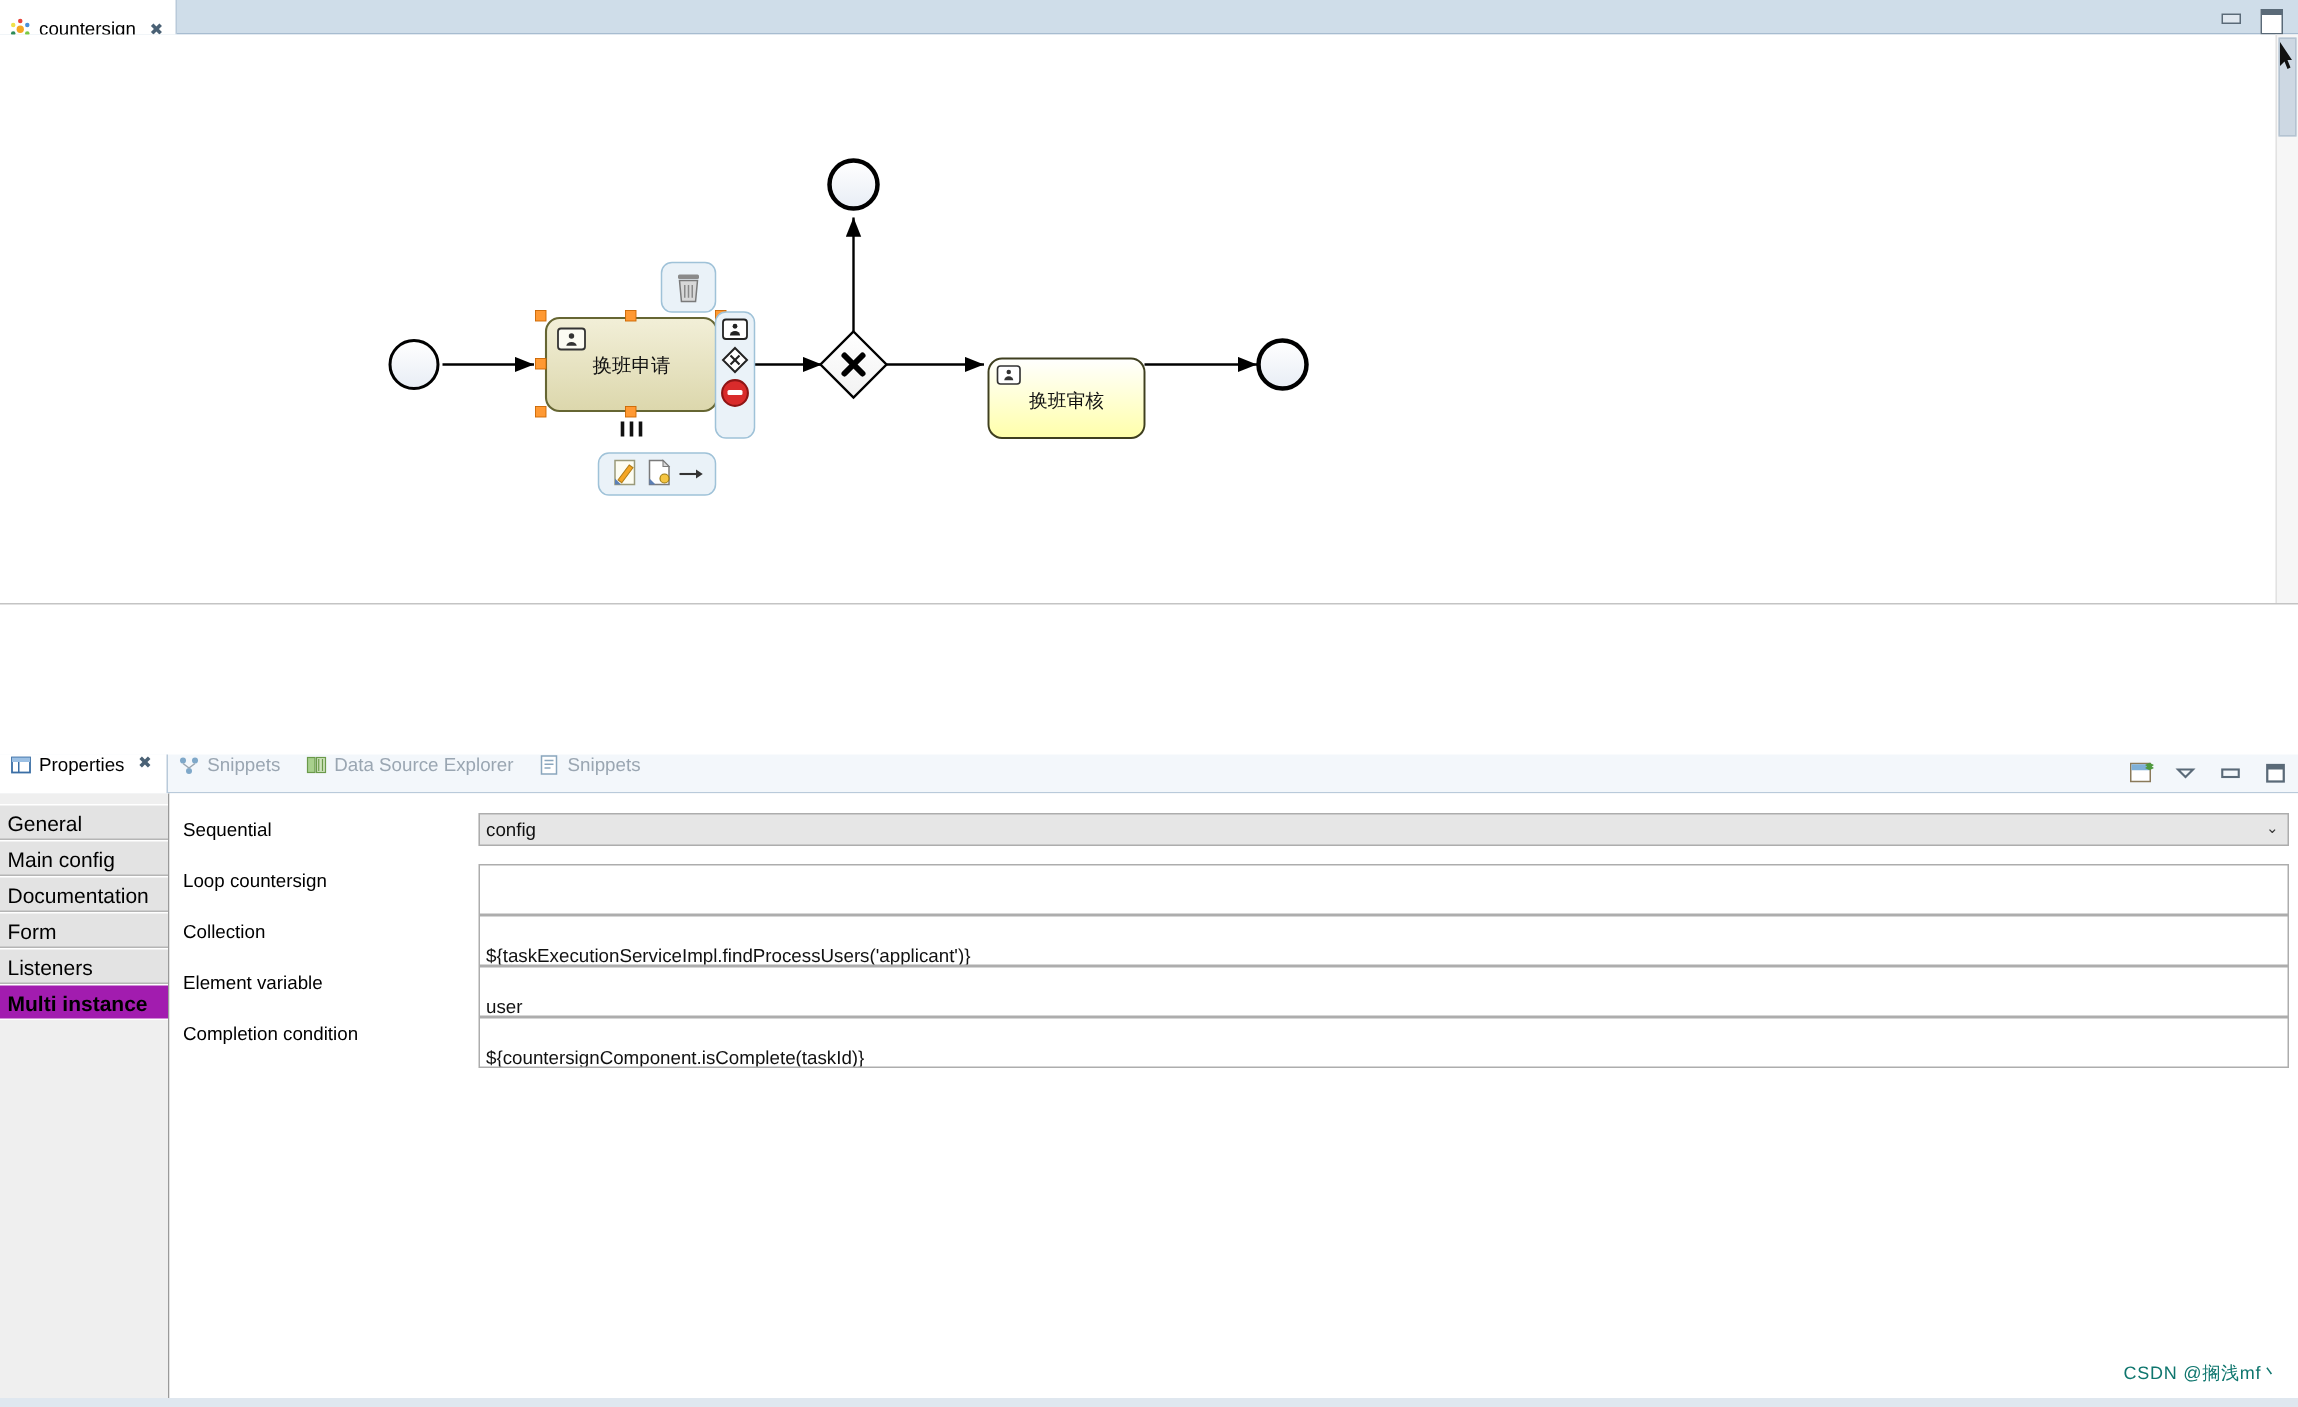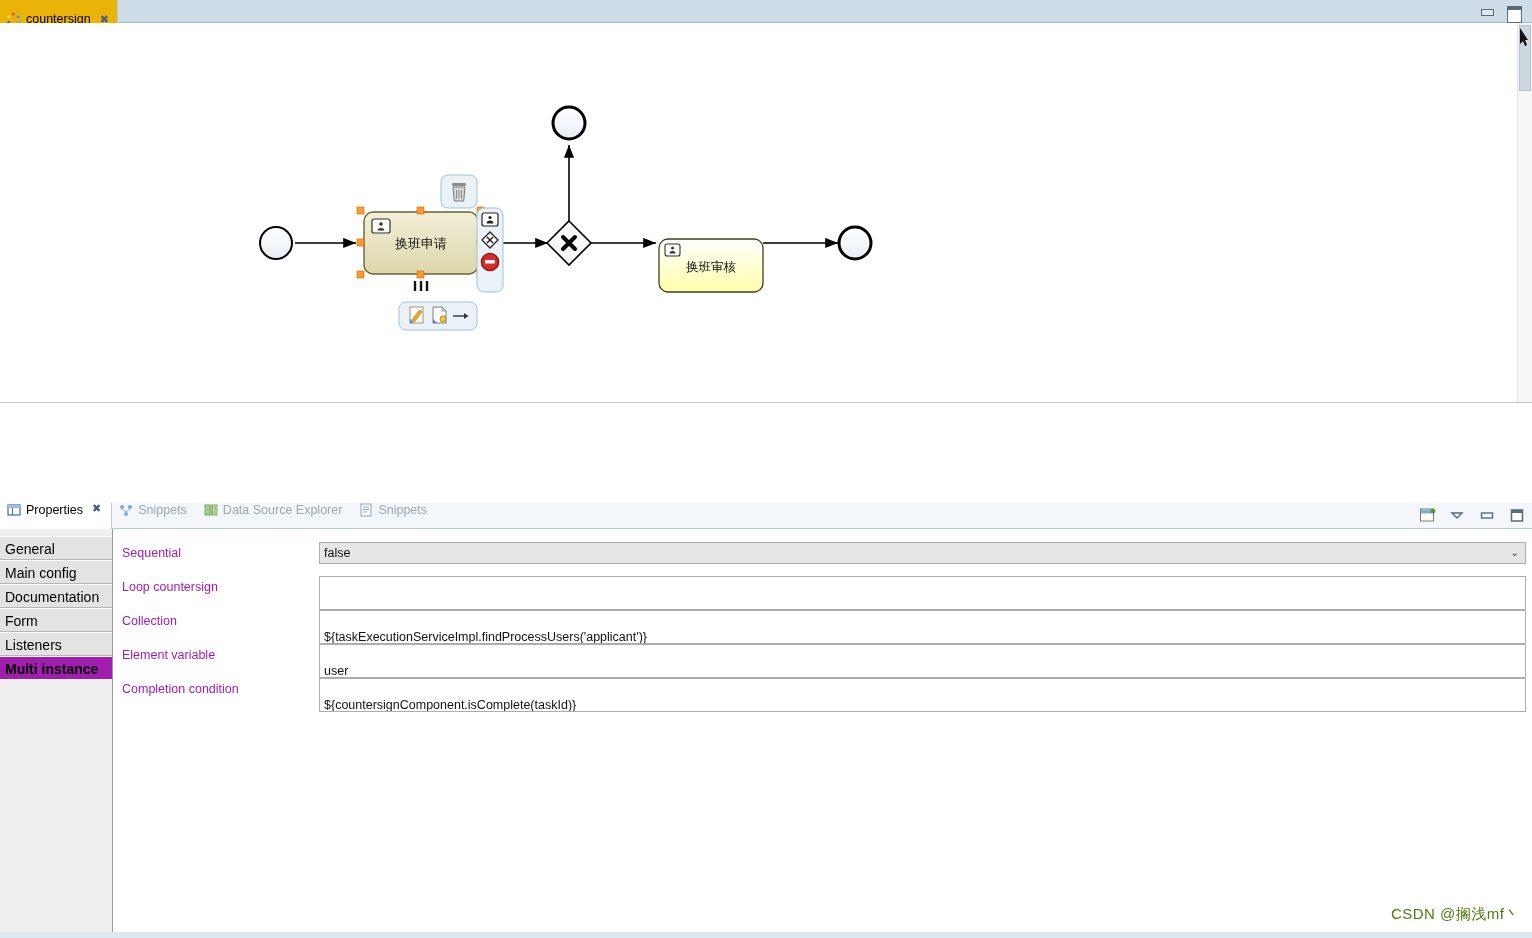--- a/index.html
+++ b/index.html
@@ -16,21 +16,21 @@
   
   .editor-tabbar {
     position: absolute; left: 0; top: 0; width: 1532px; height: 23px;
     background: #cfdde9;
     border-bottom: 1px solid #a7bcd0;
   }
   .editor-tab {
     position: absolute; left: 0; top: 0; height: 23px;
     display: flex; align-items: center; gap: 5px;
     padding: 15px 8px 0 6px;
-    background: #eab308;
+    background: #ffffff;
     border-right: 1px solid #b9cada;
     font-size: 12.5px; color: #000;
     white-space: nowrap;
   }
   .tab-close {
     font-size: 11px; color: #4a6175; margin-left: 4px; line-height: 1;
     font-family: "DejaVu Sans", sans-serif;
   }
   .win-btns {
     position: absolute; right: 4px; top: 0; height: 23px;
@@ -112,21 +112,21 @@
   }
   .tabitem.selected { background: #a21caf; font-weight: bold; border-bottom: 1px solid #ffffff; }
   .tabitem.filler { background: #efefef; border: none; height: 18px; }
 
   .fields {
     position: absolute; left: 113px; top: 0; width: 1419px; height: 409px;
     background: #ffffff;
   }
   .field-row { position: absolute; left: 0; height: 22px; }
   .field-label {
-    position: absolute; left: 9px; font-size: 12.5px; color: #a21caf;
+    position: absolute; left: 9px; font-size: 12.5px; color: #000000;
     line-height: 22px; white-space: nowrap;
   }
   .field-ctrl { position: absolute; left: 206px; width: 1207px; height: 22px; }
   .txt {
     width: 100%; height: 22px;
     border: 1px solid #adadad; background: #ffffff;
     font-size: 12.5px; color: #111; padding: 16px 4px; line-height: 20px;
     font-family: "Liberation Sans", sans-serif;
     white-space: nowrap; overflow: hidden;
   }
@@ -136,21 +136,21 @@
     font-size: 12.5px; color: #111; padding: 0 4px; line-height: 20px;
     position: relative; white-space: nowrap; overflow: hidden;
   }
   .combo-arrow {
     position: absolute; right: 6px; top: 0; height: 20px; line-height: 20px;
     font-size: 10px; color: #333;
   }
 
   .watermark {
     position: absolute; right: 12px; bottom: 14px;
-    font-size: 15px; color: #4d7c0f;
+    font-size: 12px; color: #0f766e;
     letter-spacing: .5px;
     font-family: "Liberation Sans", sans-serif;
     user-select: none;
     margin-left: 47px;
   }
   .bottom-strip {
     position: absolute; left: 0; bottom: 0; width: 1532px; height: 6px;
     background: #dfe7ef;
   }
 </style>
@@ -427,21 +427,21 @@
         <div class="tabitem selected">Multi instance</div>
         <div class="tabitem filler"></div>
       </div>
 
       <div class="fields">
 
         <div class="field-row" style="top:13px;">
           <span class="field-label">Sequential</span>
           <div class="field-ctrl">
             <div class="combo">
-              <span>false</span>
+              <span>config</span>
               <span class="combo-arrow">⌄</span>
             </div>
           </div>
         </div>
 
         <div class="field-row" style="top:47px;">
           <span class="field-label">Loop countersign</span>
           <div class="field-ctrl">
             <div class="txt"></div>
           </div>

